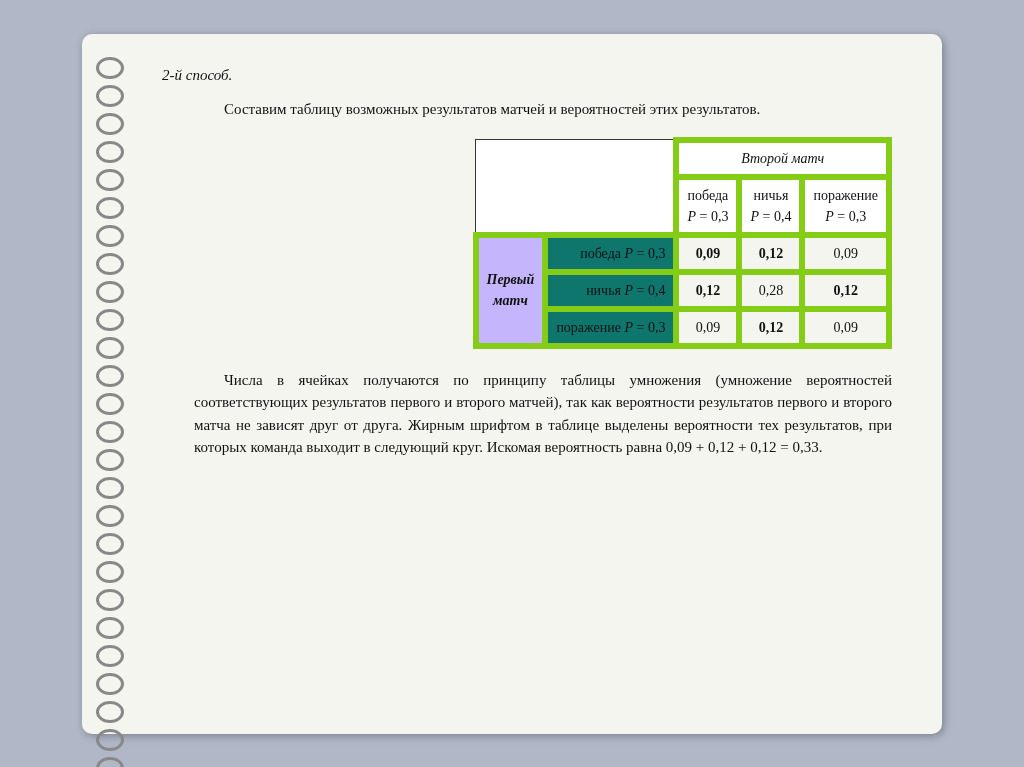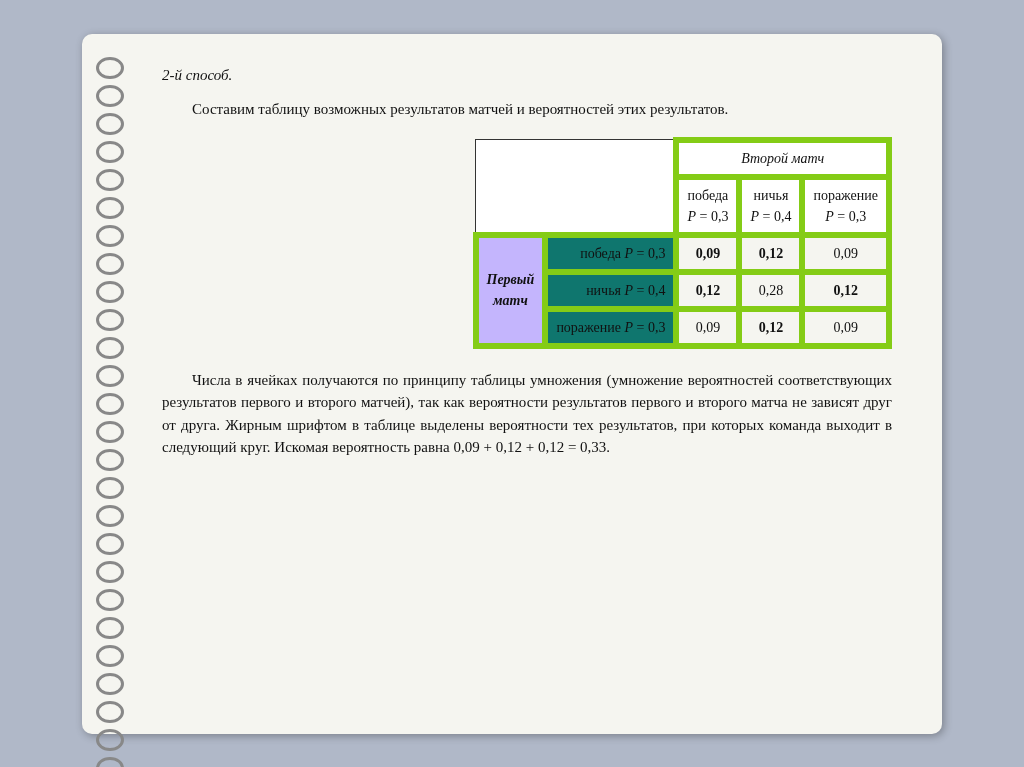--- a/index.html
+++ b/index.html
@@ -61,20 +61,21 @@
     .method-header {
       font-style: italic;
       font-size: 15px;
       margin-bottom: 12px;
     }
 
     .paragraph {
       text-indent: 30px;
       margin-bottom: 16px;
       text-align: justify;
+      margin-left: 32px;
     }
 
     .table-container {
       display: flex;
       justify-content: flex-end;
       margin-bottom: 20px;
       margin-top: 5px;
     }
 
     .prob-table {

